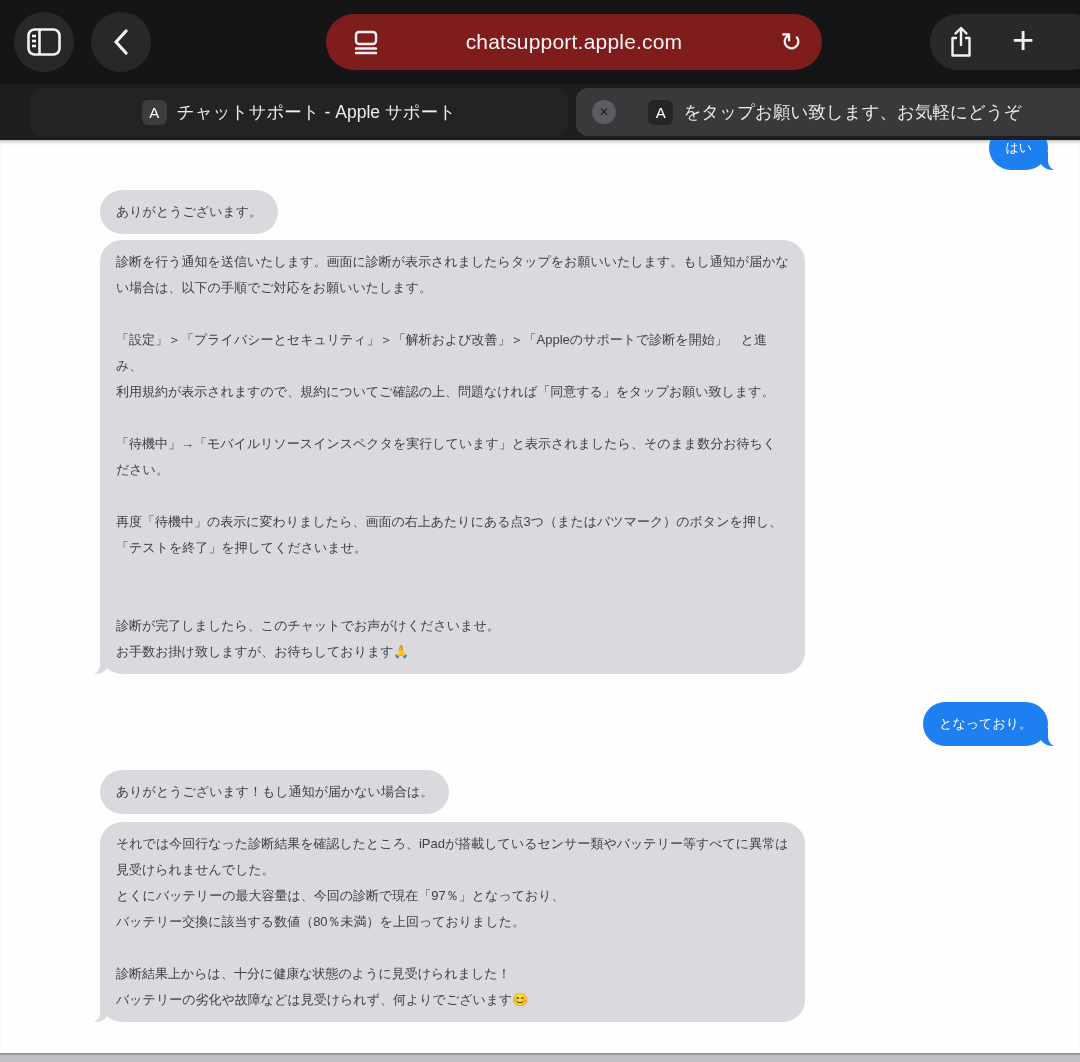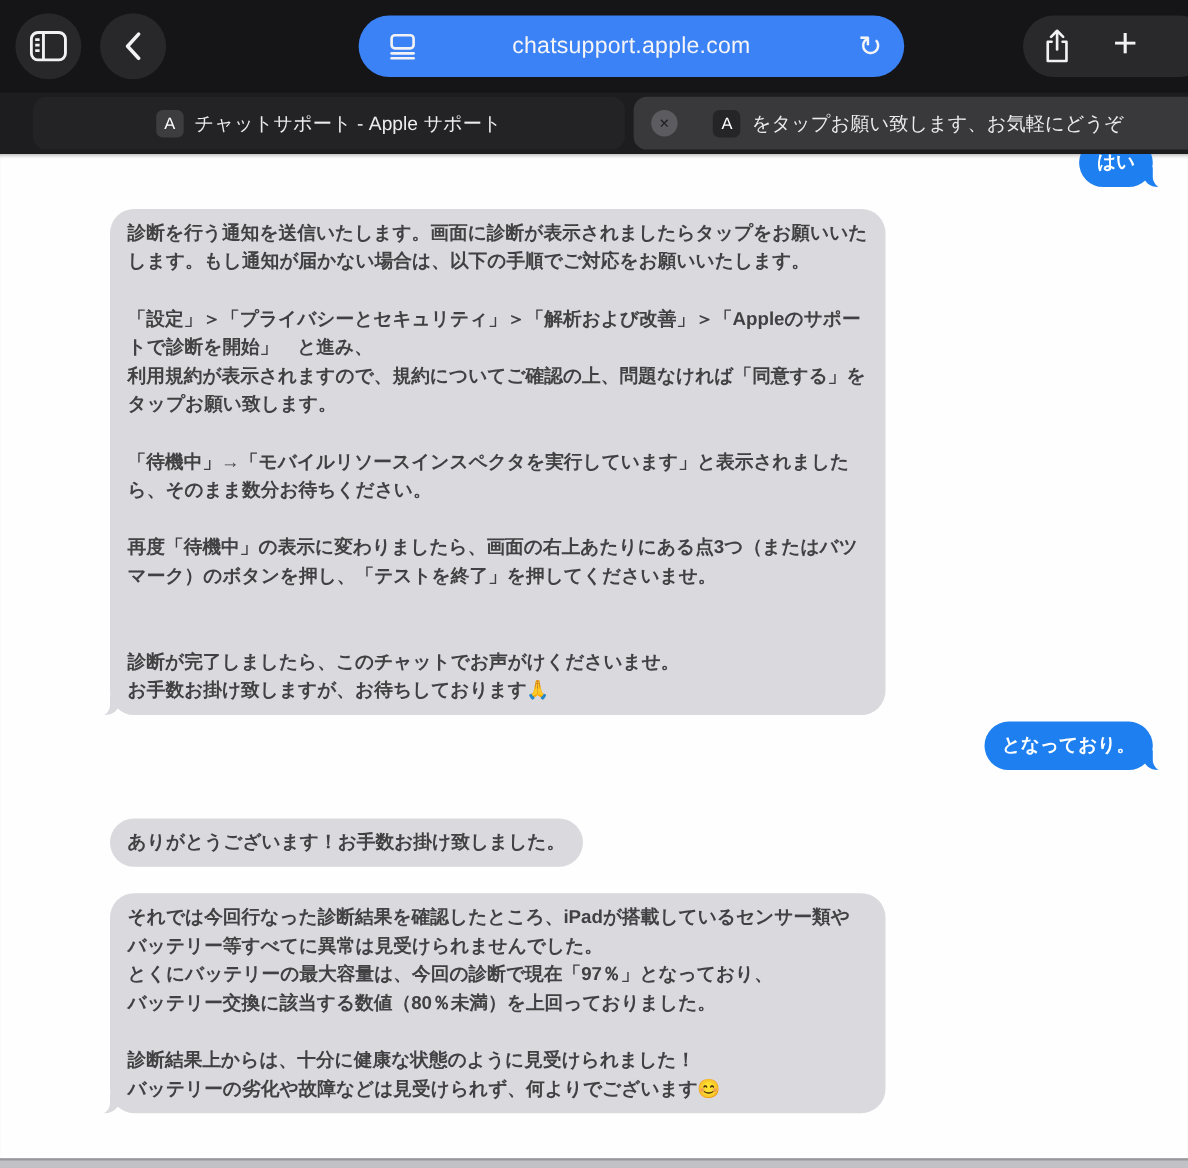--- a/index.html
+++ b/index.html
@@ -7,21 +7,21 @@
   body { font-family:"Liberation Sans", sans-serif; }
   .screen { position:relative; width:1080px; height:1062px; overflow:hidden; background:#151517; }
 
   
   .chrome { position:absolute; top:0; left:0; width:1080px; height:84px; background:#151517; }
   .circle-btn { position:absolute; top:12px; width:60px; height:60px; border-radius:50%;
     background:#28282a; border:none; color:#f2f2f4; display:flex; align-items:center; justify-content:center; cursor:pointer; }
   .circle-btn.sidebar { left:14px; }
   .circle-btn.back { left:91px; }
   .url-pill { position:absolute; left:326px; top:14px; width:496px; height:56px; border-radius:28px;
-    background:#3b82f6; display:flex; align-items:center; justify-content:center; cursor:pointer; }
+    background:#7f1d1d; display:flex; align-items:center; justify-content:center; cursor:pointer; }
   .page-icon { position:absolute; left:26px; top:14px; }
   .url-text { color:#f5f5f7; font-size:21px; letter-spacing:.2px; }
   .reload { position:absolute; right:20px; top:11px; color:#f5f5f7; font-size:26px; line-height:34px; cursor:pointer; }
   .right-pill { position:absolute; right:-20px; top:14px; width:170px; height:56px; border-radius:28px;
     background:#29292b; display:flex; align-items:center; }
   .right-pill button { background:none; border:none; color:#f2f2f4; cursor:pointer; height:56px; width:62px;
     display:flex; align-items:center; justify-content:center; }
   .plus-glyph { font-size:38px; font-weight:300; line-height:38px; margin-top:-4px; }
 
   
@@ -39,29 +39,29 @@
     background:#5c5c60; color:#1d1d1f; font-size:12px; line-height:24px; text-align:center; cursor:pointer; }
 
   
   .content { position:absolute; top:140px; left:0; width:1080px; height:922px; background:#fefefe; overflow:hidden;
     box-shadow: inset 0 4px 4px -3px rgba(0,0,0,.35); }
   .chat { position:relative; padding:0 32px 0 100px; }
   .msg-row { display:flex; }
   .msg-row.agent { justify-content:flex-start; }
   .msg-row.user  { justify-content:flex-end; }
   .bubble { position:relative; max-width:705px; padding:9px 16px; border-radius:22px;
-    font-size:17px; line-height:26px;font-weight:bold; }
+    font-size:13px; line-height:26px; }
   .agent .bubble { background:#d9d9de; color:#414143; }
   .user  .bubble { background:#1e80f0; color:#ffffff; }
   .msg-text { white-space:pre-line; }
 
   
   .msg-row:nth-child(1) { margin-top:-14px; margin-bottom:20px; }
   .msg-row:nth-child(2) { margin-bottom:6px; }
-  .msg-row:nth-child(3) { margin-bottom:44px; }
+  .msg-row:nth-child(3) { margin-bottom:28px; }
   .msg-row:nth-child(4) { margin-bottom:24px; }
   .msg-row:nth-child(5) { margin-bottom:8px; }
 
   
   .user .bubble.tail::before { content:""; position:absolute; bottom:0; right:-7px; width:16px; height:18px;
     background:#1e80f0; border-bottom-left-radius:14px 12px; }
   .user .bubble.tail::after { content:""; position:absolute; bottom:-1px; right:-12px; width:12px; height:20px;
     background:#fefefe; border-bottom-left-radius:10px; }
   .agent .bubble.tail::before { content:""; position:absolute; bottom:0; left:-7px; width:16px; height:18px;
     background:#d9d9de; border-bottom-right-radius:14px 12px; }
@@ -131,20 +131,25 @@
   </div>
 
   <div class="content">
     <div class="chat" id="chat">
   <div class="msg-row user">
     <div class="bubble tail">
       <span class="msg-text">はい</span>
     </div>
   </div>
 
+  <div class="msg-row agent">
+    <div class="bubble">
+      <span class="msg-text">ありがとうございます。</span>
+    </div>
+  </div>
 
   <div class="msg-row agent">
     <div class="bubble tail">
       <span class="msg-text">診断を行う通知を送信いたします。画面に診断が表示されましたらタップをお願いいたします。もし通知が届かない場合は、以下の手順でご対応をお願いいたします。
 
 「設定」＞「プライバシーとセキュリティ」＞「解析および改善」＞「Appleのサポートで診断を開始」　と進み、
 利用規約が表示されますので、規約についてご確認の上、問題なければ「同意する」をタップお願い致します。
 
 「待機中」→「モバイルリソースインスペクタを実行しています」と表示されましたら、そのまま数分お待ちください。
 
@@ -157,21 +162,21 @@
   </div>
 
   <div class="msg-row user">
     <div class="bubble tail">
       <span class="msg-text">となっており。</span>
     </div>
   </div>
 
   <div class="msg-row agent">
     <div class="bubble">
-      <span class="msg-text">ありがとうございます！お手数お掛け致しました。</span>
+      <span class="msg-text">ありがとうございます！もし通知が届かない場合は。</span>
     </div>
   </div>
 
   <div class="msg-row agent">
     <div class="bubble tail">
       <span class="msg-text">それでは今回行なった診断結果を確認したところ、iPadが搭載しているセンサー類やバッテリー等すべてに異常は見受けられませんでした。
 とくにバッテリーの最大容量は、今回の診断で現在「97％」となっており、
 バッテリー交換に該当する数値（80％未満）を上回っておりました。
 
 診断結果上からは、十分に健康な状態のように見受けられました！

